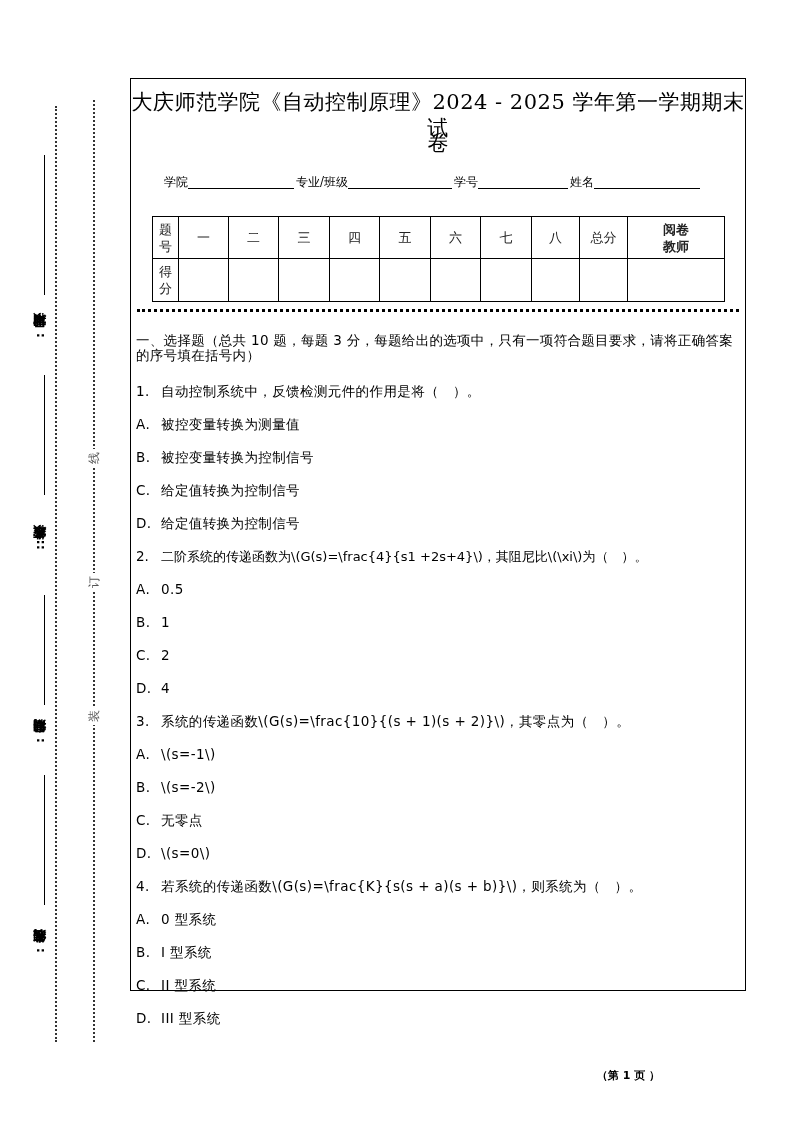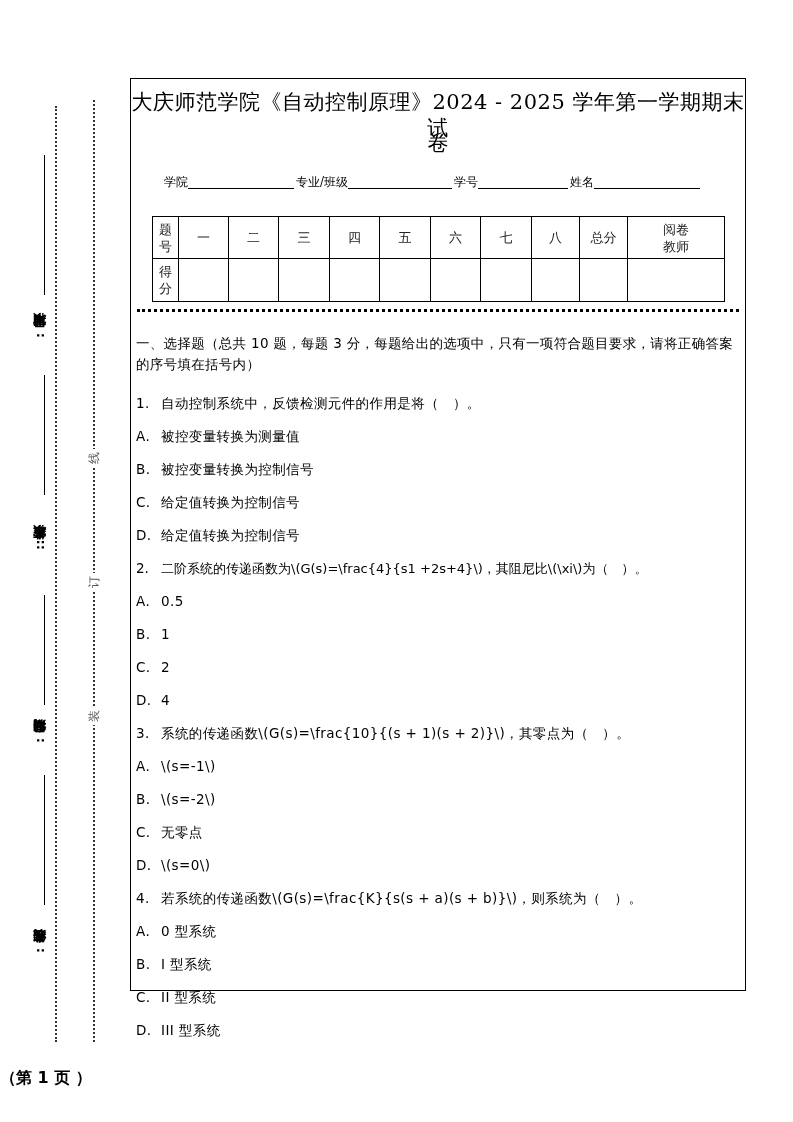--- a/index.html
+++ b/index.html
@@ -57,29 +57,29 @@
 
   .sep {
     position: absolute; left: 6px; top: 230px; width: 602px; height: 0;
     border-top: 3px dotted #000;
   }
 
   .content {
     position: absolute; left: 5px; top: 254px; width: 606px;
     font-family: "DejaVu Sans", sans-serif; font-size: 13.5px; line-height: 33px;
   }
-  .section-head { line-height: 21px; margin-bottom: 12px; letter-spacing: 0.3px; }
+  .section-head { line-height: 15px; margin-bottom: 12px; letter-spacing: 0.3px; }
   .q, .opt { white-space: nowrap; height: 33px; letter-spacing: 0.4px; }
   .q .num, .opt .letter { display: inline-block; }
   .opt .letter { width: 25px; }
   .q .num { width: 25px; }
 
   .footer {
-    position: absolute; left: 0; top: 1068px; width: 660px; text-align: left;
-    font-family: "DejaVu Sans", sans-serif; font-weight: bold; font-size: 16px;
+    position: absolute; left: 0; top: 1068px; width: 660px; text-align: right;
+    font-family: "DejaVu Sans", sans-serif; font-weight: bold; font-size: 11px;
   }
 </style>
 </head>
 <body>
 
 <div class="dotline dot-a"></div>
 <div class="dotline dot-b"></div>
 
 <div class="sigline" style="top:155px;height:140px;"></div>
 <div class="vlabel" style="top:300px;height:70px;">审核日期:</div>
@@ -118,21 +118,21 @@
       <td style="width:50px;">一</td>
       <td style="width:50px;">二</td>
       <td style="width:51px;">三</td>
       <td style="width:50px;">四</td>
       <td style="width:51px;">五</td>
       <td style="width:50px;">六</td>
       <td style="width:51px;">七</td>
       <td style="width:48px;">八</td>
       <td style="width:48px;">总分</td>
       <td>
-        <span style="display:inline-block;width:30px;word-break:break-all;">阅卷教师</span>
+        <span style="display:inline-block;width:30px;word-break:break-all;font-weight:bold;">阅卷教师</span>
       </td>
     </tr>
     <tr>
       <td class="rowhead">
         <span style="display:inline-block;width:14px;word-break:break-all;">得分</span>
       </td>
       <td></td>
       <td></td>
       <td></td>
       <td></td>

